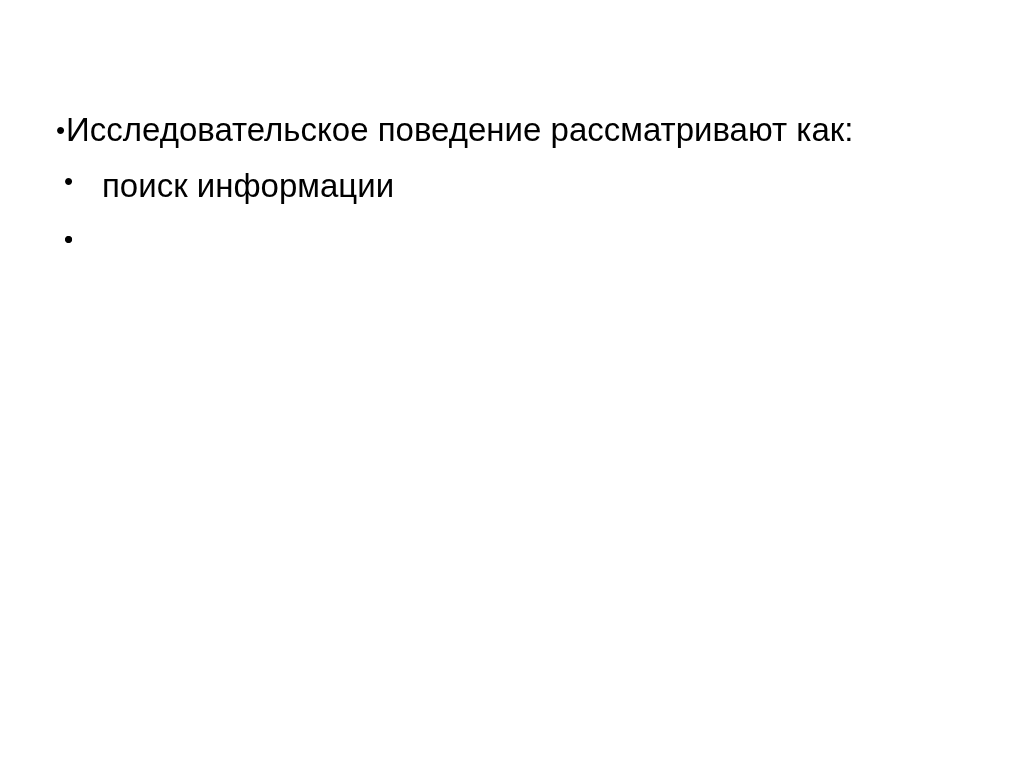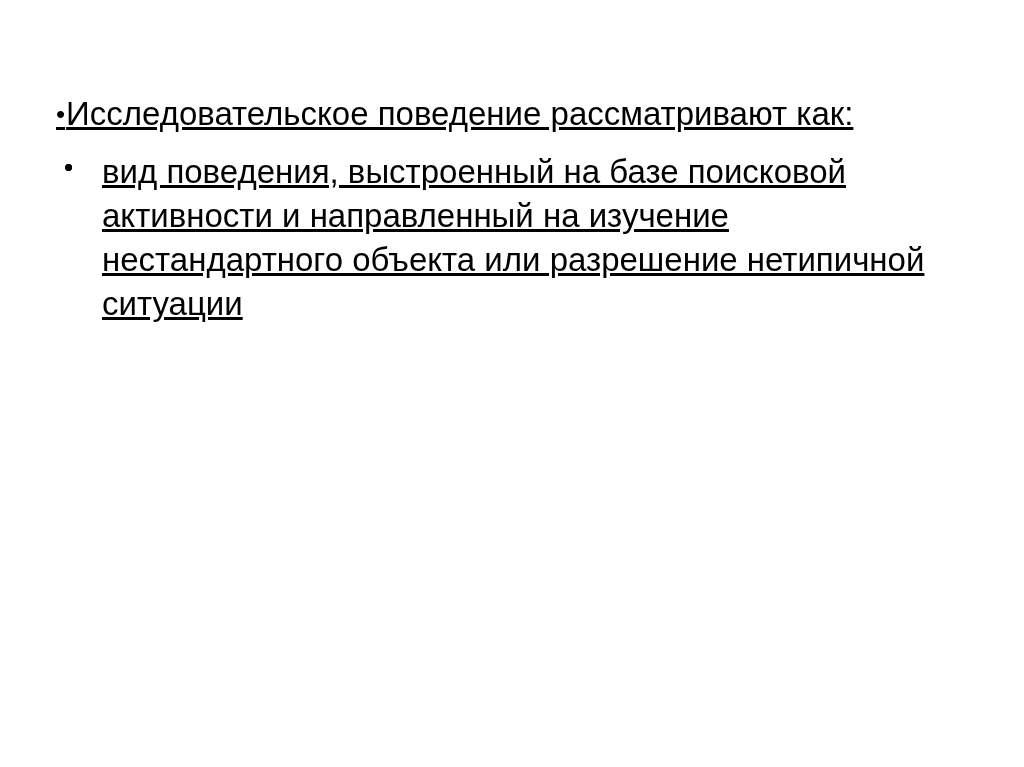--- a/index.html
+++ b/index.html
@@ -16,23 +16,22 @@
   }
   .slide {
     position: relative;
     width: 1024px;
     height: 767px;
     box-sizing: border-box;
   }
   .content {
     position: absolute;
     left: 56px;
-    top: 92px;
+    top: 108px;
     width: 900px;
-    text-decoration: underline;
   }
 
   
   .lead-item {
     display: block;
     font-size: 33px;
     line-height: 1.32;
     color: #000;
     margin: 0 0 8px 0;
     text-indent: 0;
@@ -76,24 +75,24 @@
 <body>
 
 <div class="slide">
   <div class="content">
 
     <p class="lead-item"><span class="bullet">•</span><span>Исследовательское поведение рассматривают как:</span></p>
 
     <ul class="sub-list">
       <li class="sub-item item-1">
         <span class="sub-bullet">•</span>
+        <span>поиск информации</span>
       </li>
       <li class="sub-item item-2">
         <span class="sub-bullet">•</span>
       </li>
       <li class="sub-item item-3">
         <span class="sub-bullet">•</span>
-        <span>вид поведения, выстроенный на базе поисковой активности и направленный на изучение нестандартного объекта или разрешение нетипичной ситуации</span>
       </li>
     </ul>
 
   </div>
 </div>
 
 </body></html>

